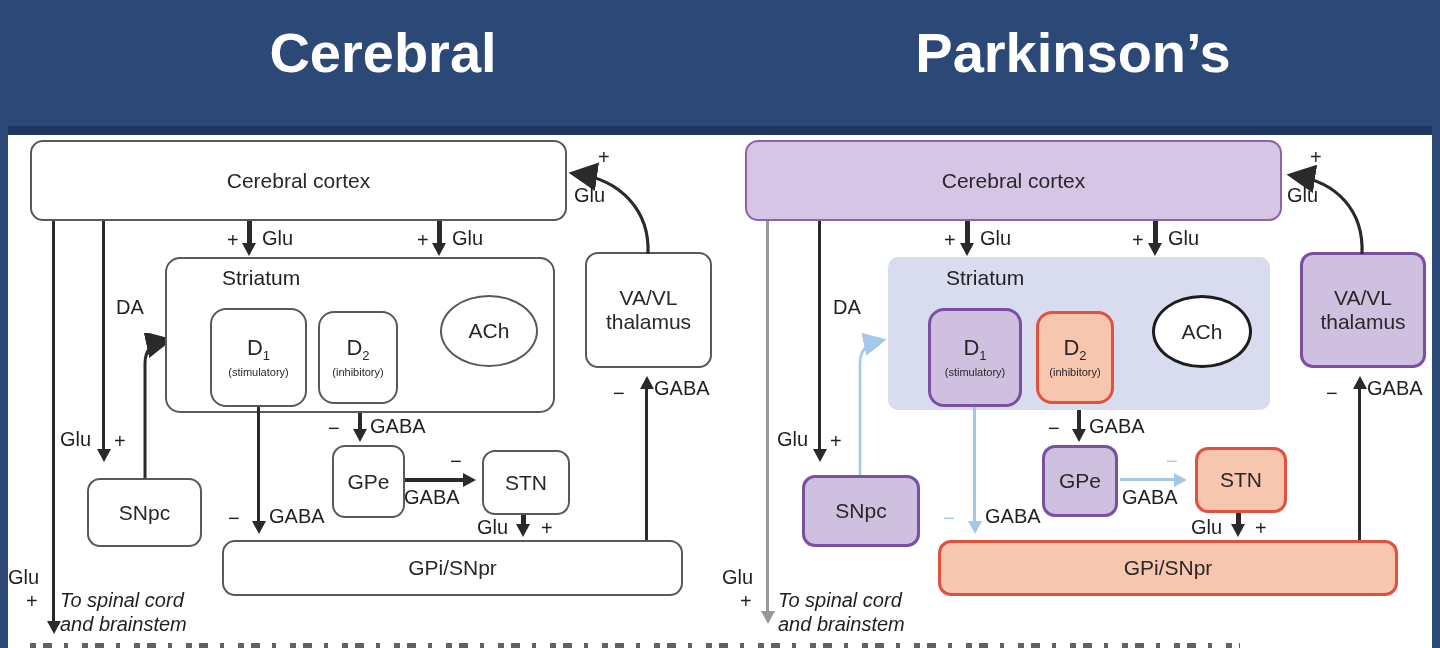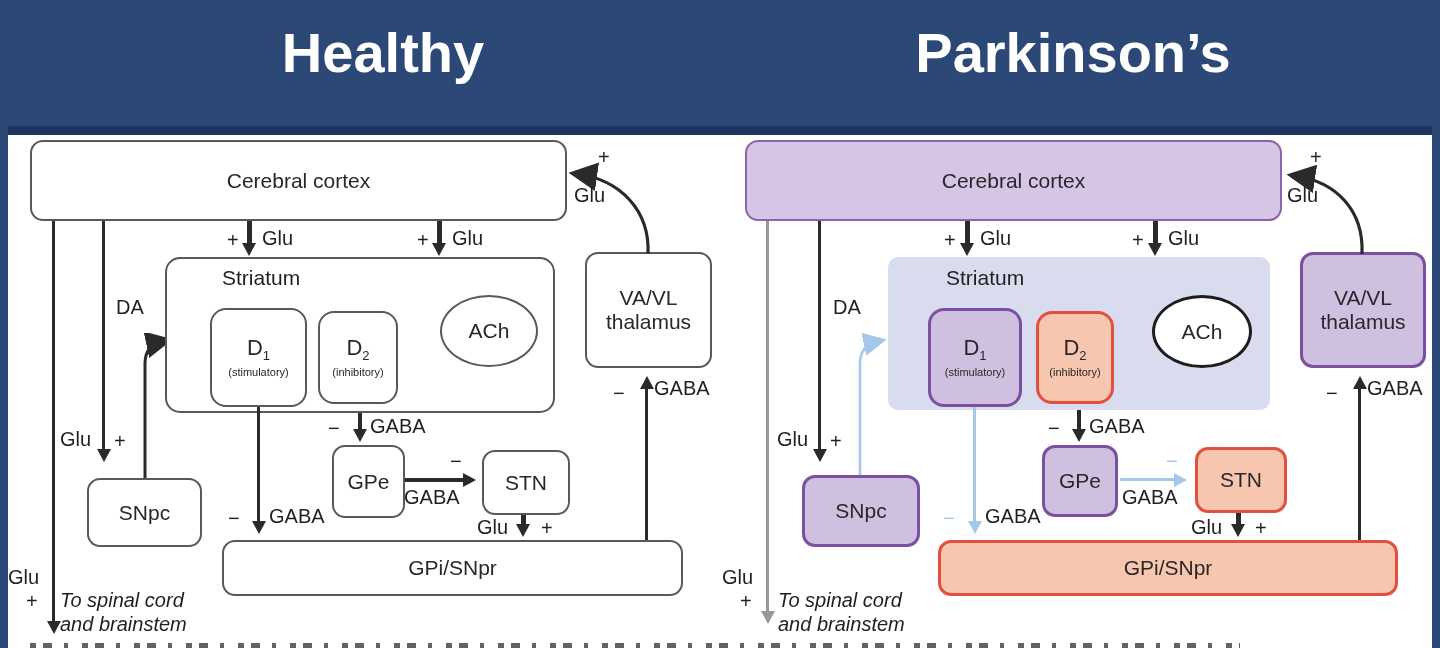--- a/index.html
+++ b/index.html
@@ -45,21 +45,21 @@
   .caption-cut{left:30px;top:643px;width:1210px;height:5px;opacity:.8;
     background:repeating-linear-gradient(90deg,#3b3b3b 0 6px,transparent 6px 13px,#3b3b3b 13px 22px,transparent 22px 34px,#3b3b3b 34px 38px,transparent 38px 52px);}
 </style>
 </head>
 <body>
 
 <div class="abs header-band"></div>
 <div class="abs header-underline"></div>
 <div class="abs edge l"></div>
 <div class="abs edge r"></div>
-<div class="abs title" style="left:383px;">Healthy</div>
+<div class="abs title" style="left:383px;">Cerebral</div>
 <div class="abs title" style="left:1073px;">Parkinson’s</div>
 
 <div>
 
   <div class="abs node" style="left:30px;top:140px;width:537px;height:81px;">
     <span>Cerebral cortex</span>
   </div>
 
   <div class="abs vl" style="left:52px;top:221px;height:402px;"></div>
   <div class="abs ahd" style="left:47px;top:621px;"></div>

